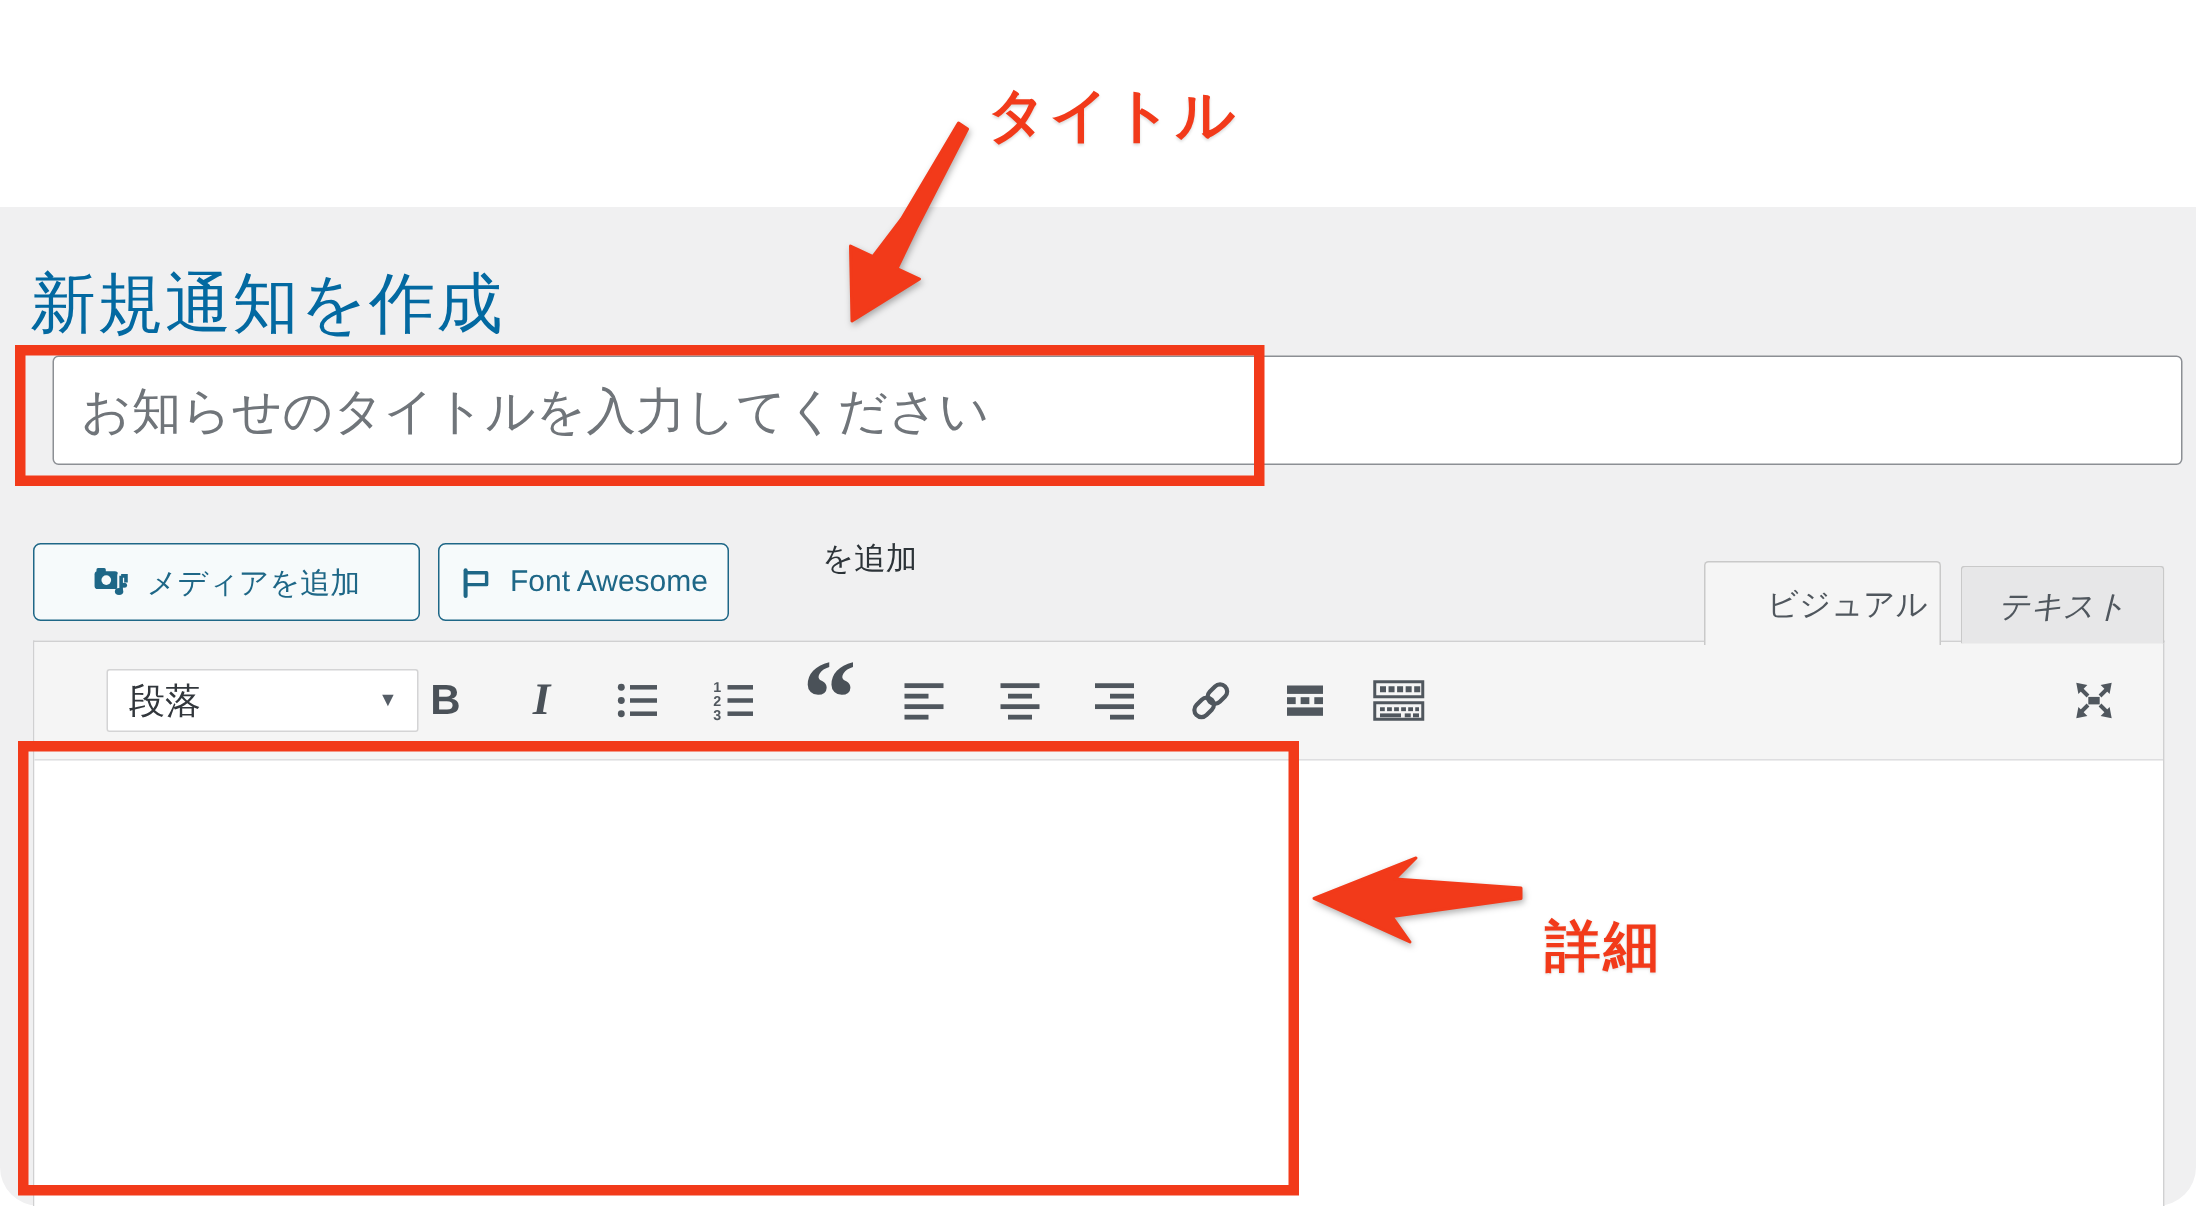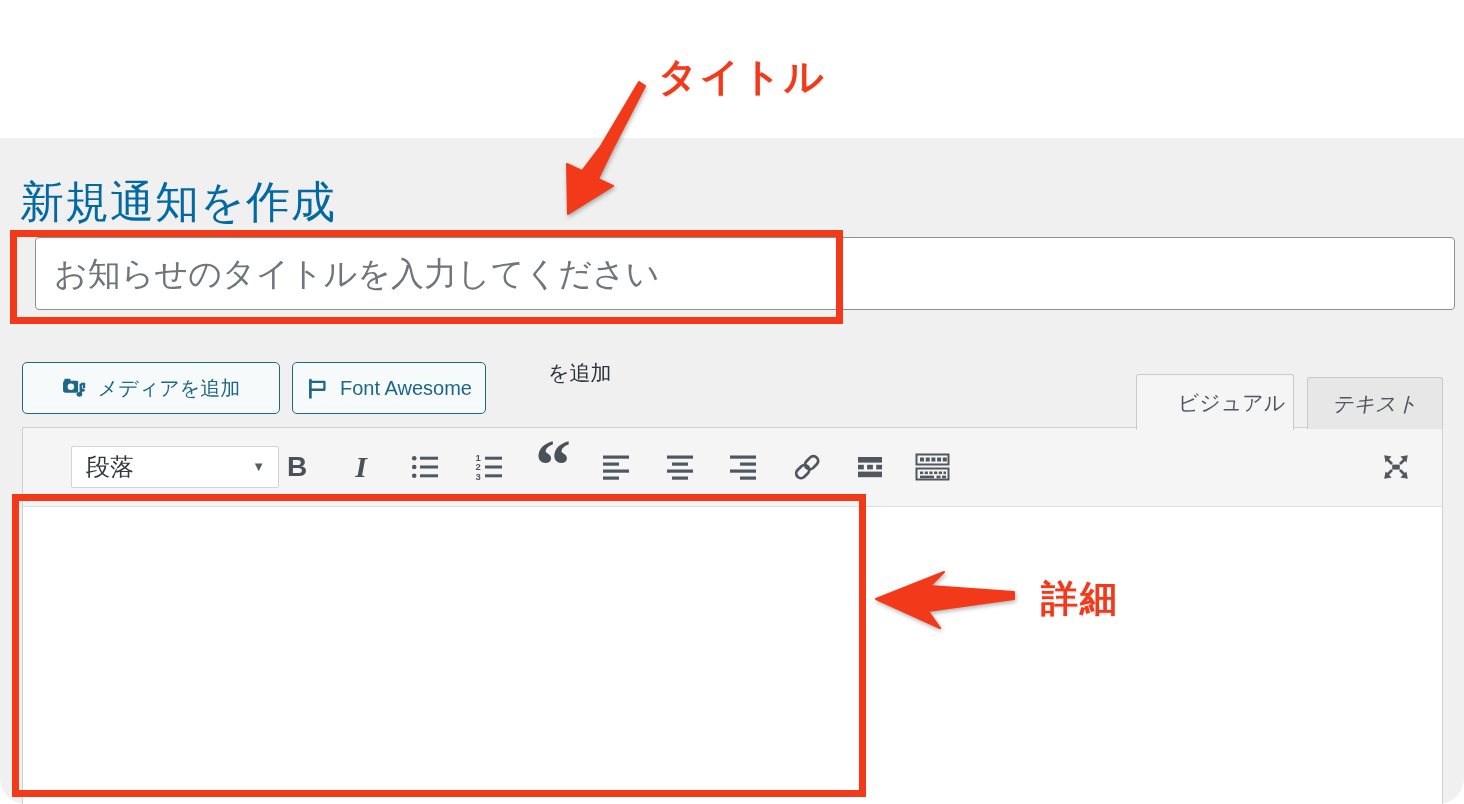--- a/index.html
+++ b/index.html
@@ -76,21 +76,21 @@
   .glyph-i{font-family:"Liberation Serif","DejaVu Serif",serif;font-style:italic;font-weight:700;font-size:30px;color:#4a5158;}
   .glyph-q{font-family:"Liberation Serif","DejaVu Serif",serif;font-weight:700;font-size:72px;color:#4a5158;line-height:0;height:30px;display:flex;align-items:flex-start;overflow:visible;margin-top:26px;}
   .content-area{height:298px;background:#fff;}
   
   .anno{position:absolute;left:0;top:0;z-index:50;pointer-events:none;}
   .anno-label{
     position:absolute;z-index:51;color:#f23a1a;font-weight:700;pointer-events:none;
     text-shadow:0 1px 2px rgba(0,0,0,0.15);
   }
   .label-title{left:658px;top:50px;font-size:39px;letter-spacing:2px;}
-  .label-detail{left:1030px;top:574px;font-size:37px;letter-spacing:2px;margin-left:11px;}
+  .label-detail{left:1030px;top:606px;font-size:37px;letter-spacing:2px;}
   svg{display:block;}
 </style>
 </head>
 <body>
 
 <div class="panel"></div>
 
 <h1 class="page-heading">新規通知を作成</h1>
 
 <input class="title-input" type="text" placeholder="お知らせのタイトルを入力してください" style="">

